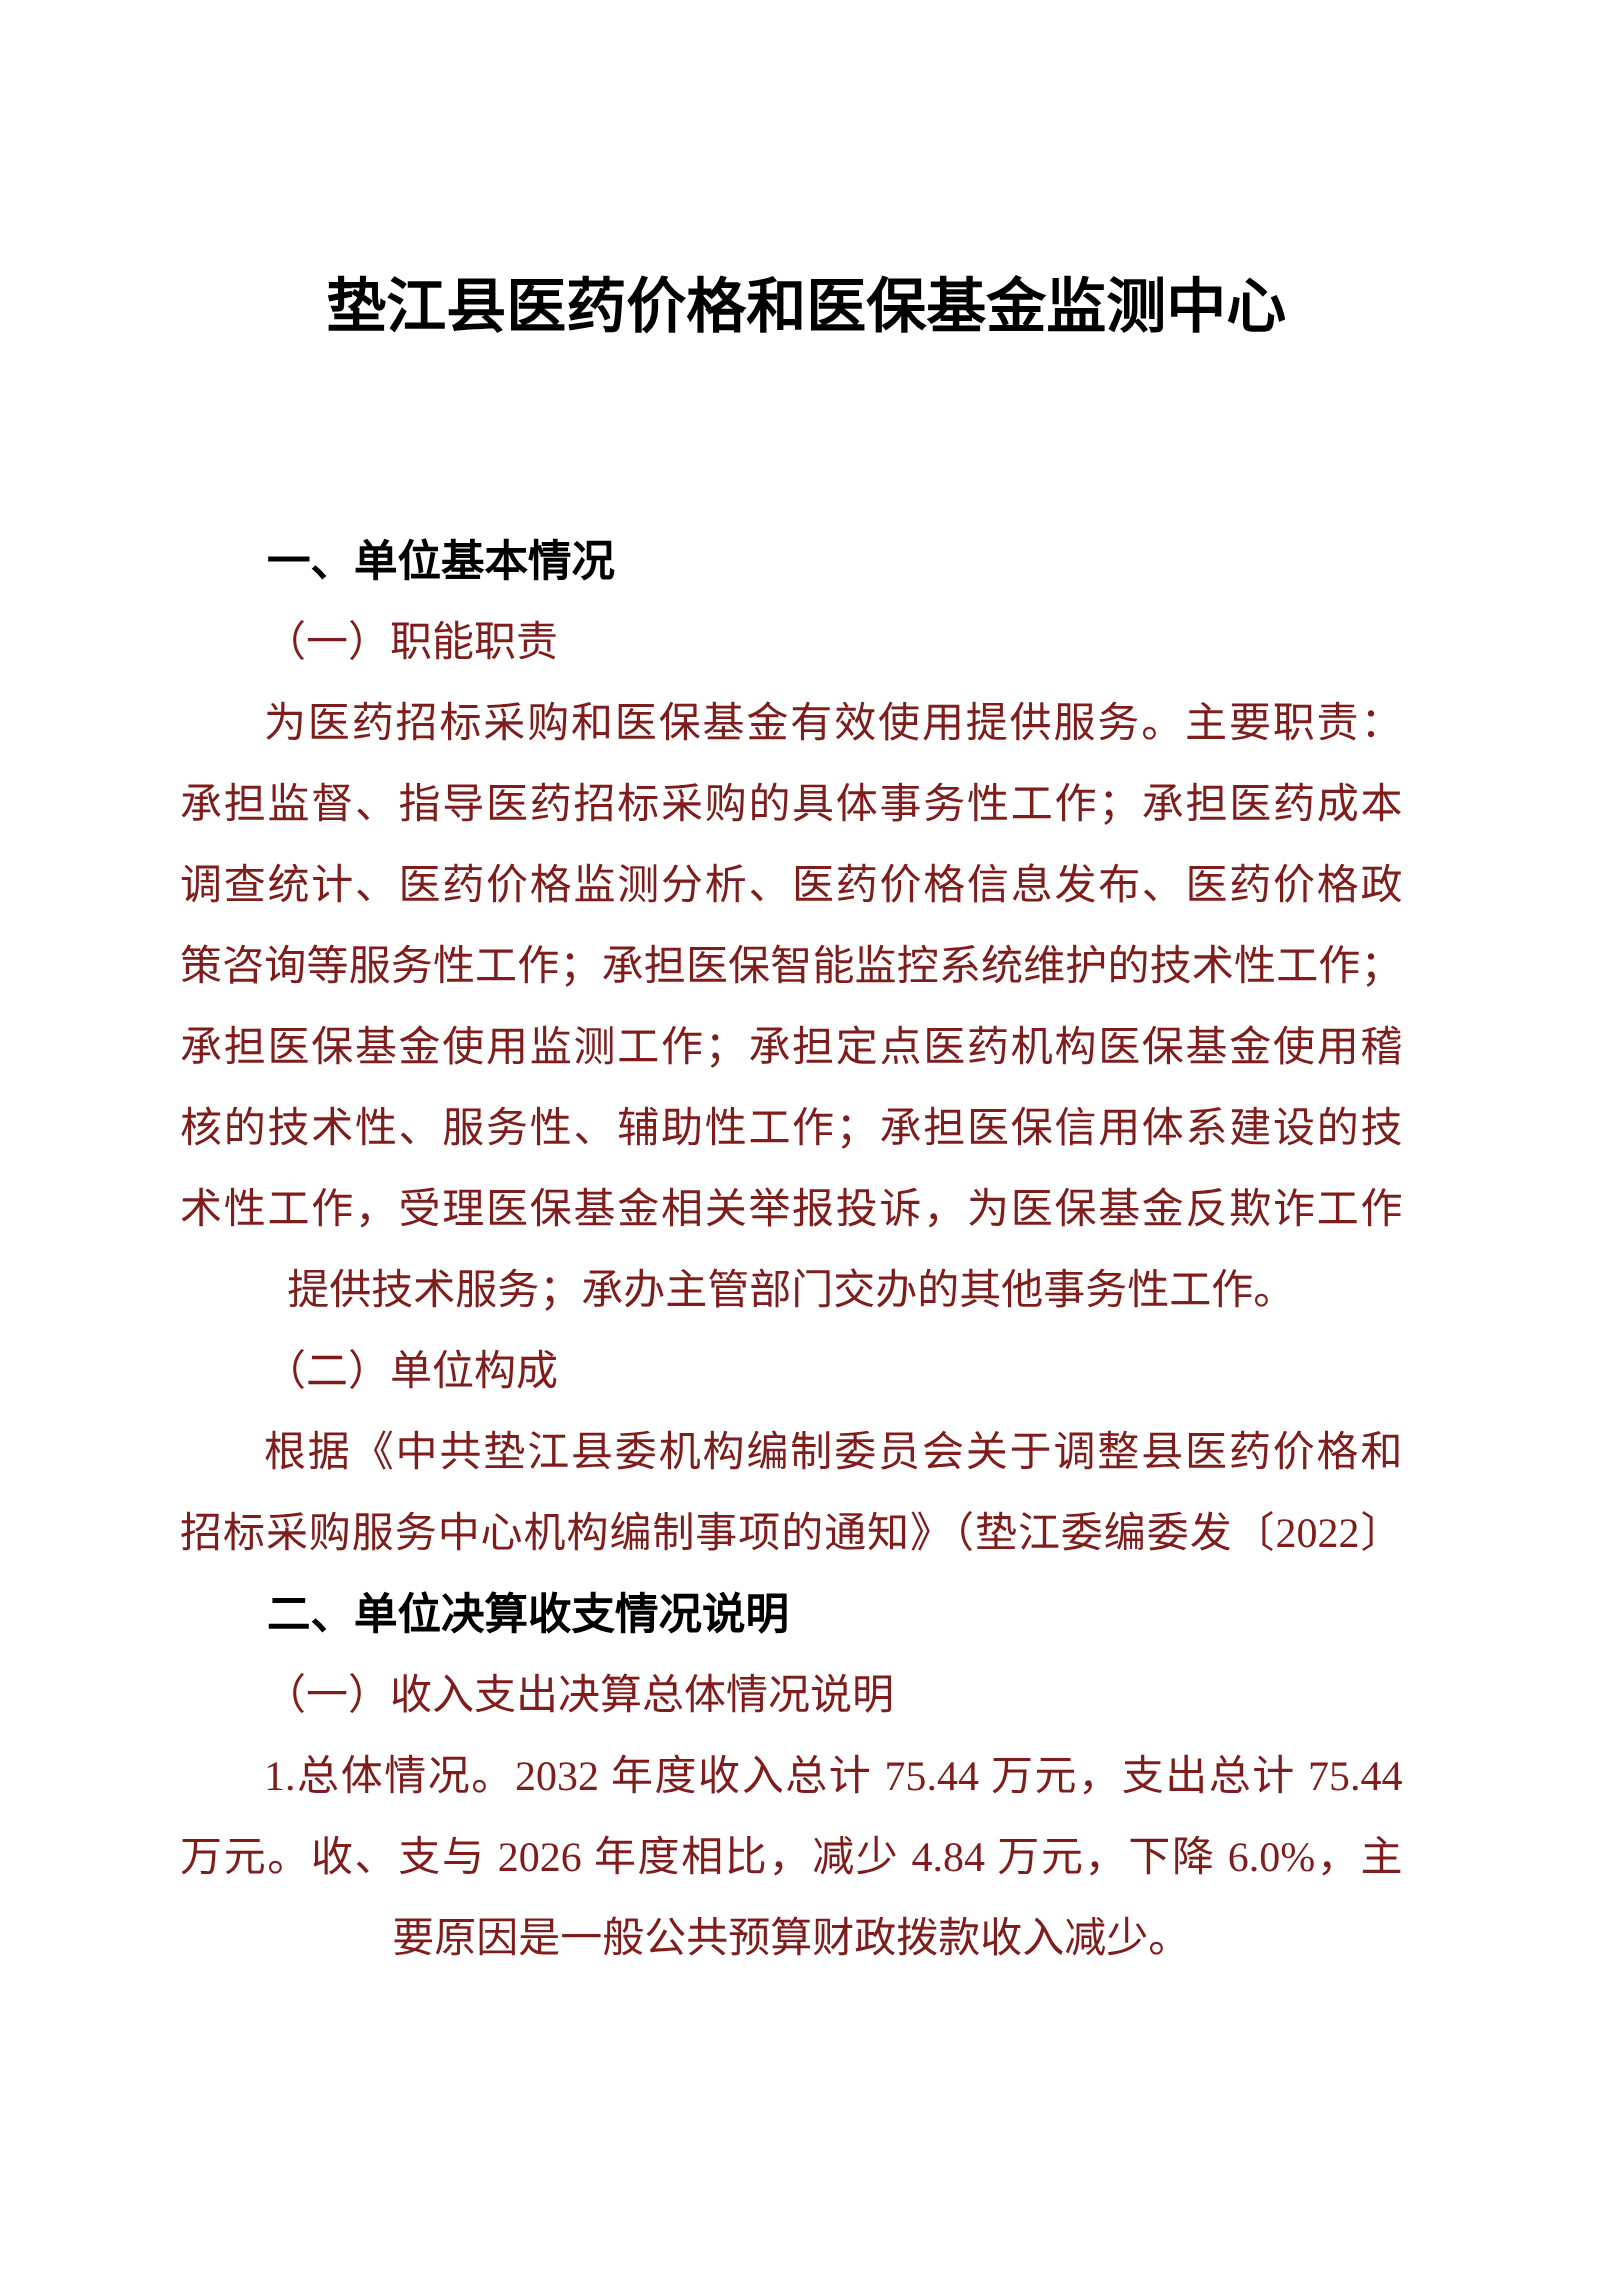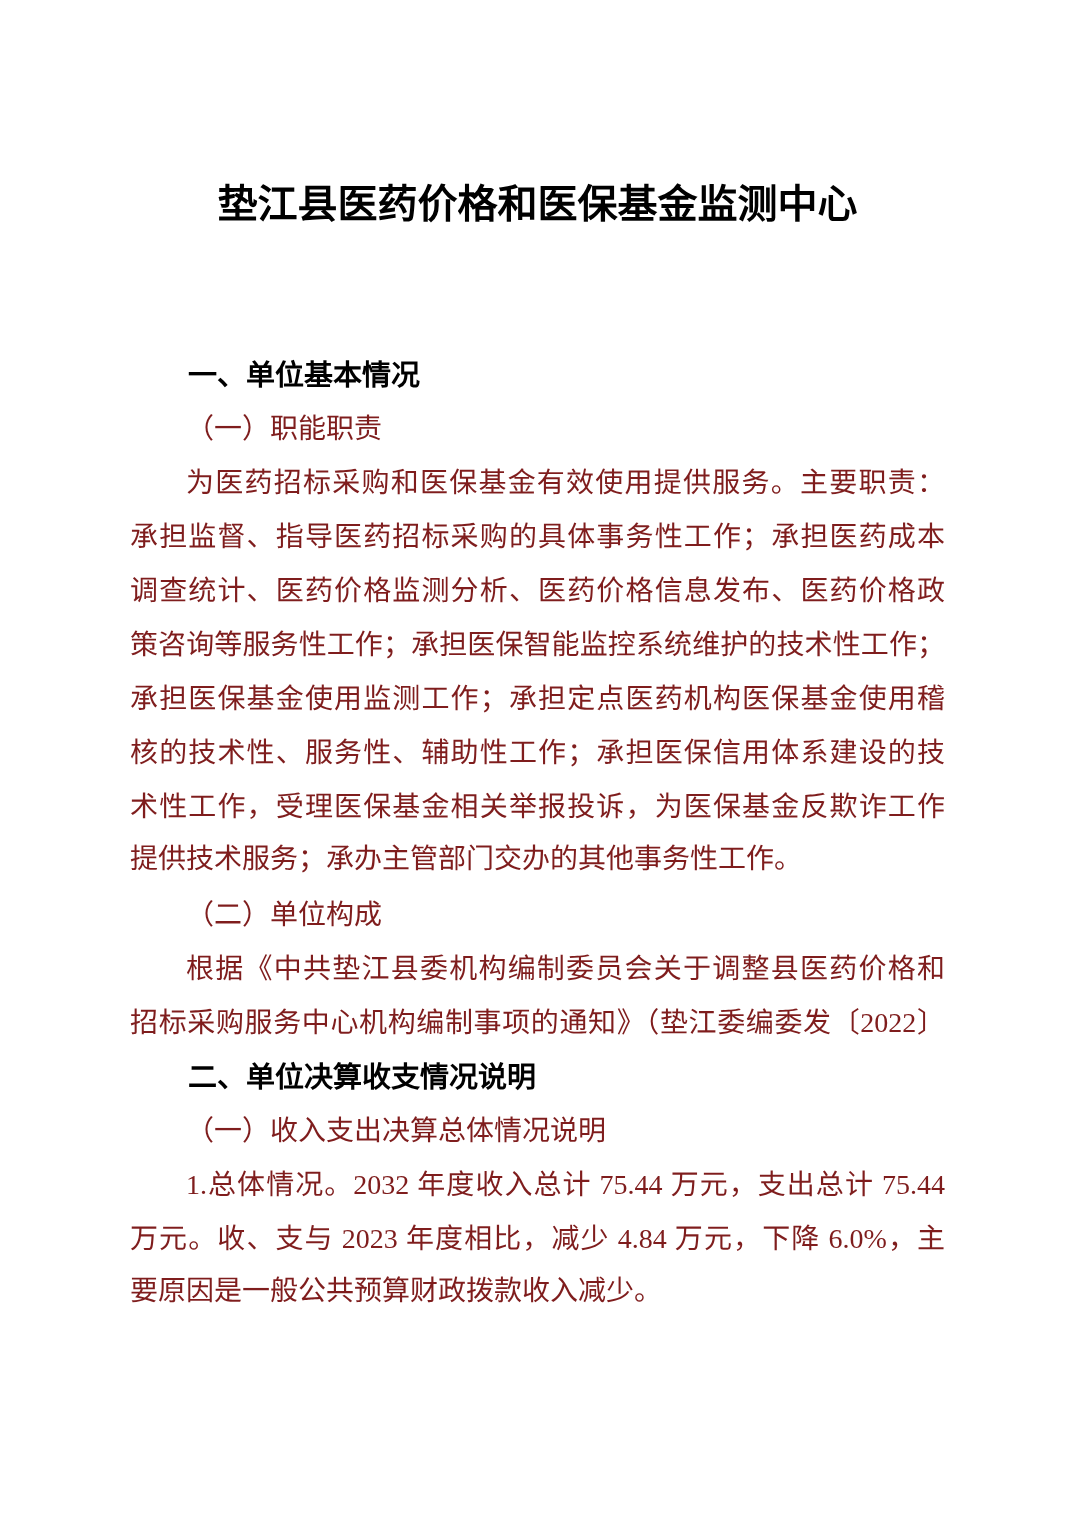--- a/index.html
+++ b/index.html
@@ -24,21 +24,21 @@
     text-align: center;
     font-family: "Liberation Serif", serif;
     font-weight: bold;
     font-size: 40px;
     line-height: 57px;
     color: #000000;
   }
   .doc-body {
     position: absolute;
     top: 348px;
-    left: 130px;
+    left: 120px;
     width: 815px;
   }
   .line {
     font-size: 28px;
     line-height: 54px;
     height: 54px;
     white-space: nowrap;
     font-family: "Liberation Serif", serif;
     color: #7f1d1d;
   }
@@ -56,22 +56,21 @@
   .line.p-first {
     text-indent: 2em;
     text-align: justify;
     text-align-last: justify;
   }
   .line.p-mid {
     text-align: justify;
     text-align-last: justify;
   }
   .line.p-last {
-    text-align: left;
-    font-family: Liberation Mono, monospace;
+    text-align: center;
   }
   .doc-footer {
     position: absolute;
     top: 1398px;
     left: 0;
     width: 100%;
     text-align: center;
     font-family: "Liberation Serif", serif;
     font-size: 17px;
     line-height: 24px;
@@ -99,21 +98,21 @@
       <div class="line p-mid">承担医保基金使用监测工作；承担定点医药机构医保基金使用稽</div>
       <div class="line p-mid">核的技术性、服务性、辅助性工作；承担医保信用体系建设的技</div>
       <div class="line p-mid">术性工作，受理医保基金相关举报投诉，为医保基金反欺诈工作</div>
       <div class="line p-last">提供技术服务；承办主管部门交办的其他事务性工作。</div>
       <div class="line h2">（二）单位构成</div>
       <div class="line p-first">根据《中共垫江县委机构编制委员会关于调整县医药价格和</div>
       <div class="line p-mid">招标采购服务中心机构编制事项的通知》（垫江委编委发〔2022〕</div>
       <div class="line h1">二、单位决算收支情况说明</div>
       <div class="line h2">（一）收入支出决算总体情况说明</div>
       <div class="line p-first">1.总体情况。2032 年度收入总计 75.44 万元，支出总计 75.44</div>
-      <div class="line p-mid">万元。收、支与 2023 年度相比，减少 4.84 万元，下降 6.0%，主</div>
+      <div class="line p-mid">万元。收、支与 2026 年度相比，减少 4.84 万元，下降 6.0%，主</div>
       <div class="line p-last">要原因是一般公共预算财政拨款收入减少。</div>
     </main>
 
   <footer class="doc-footer">
     <span>- 1 -</span>
   </footer>
 
 </div>
 
 </body></html>

